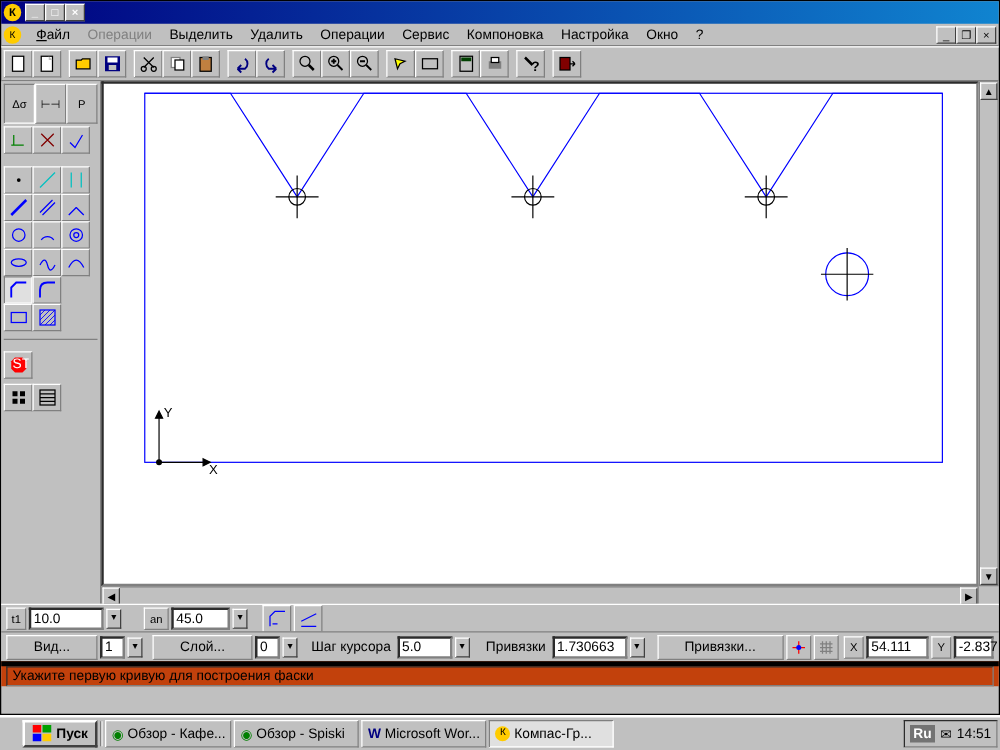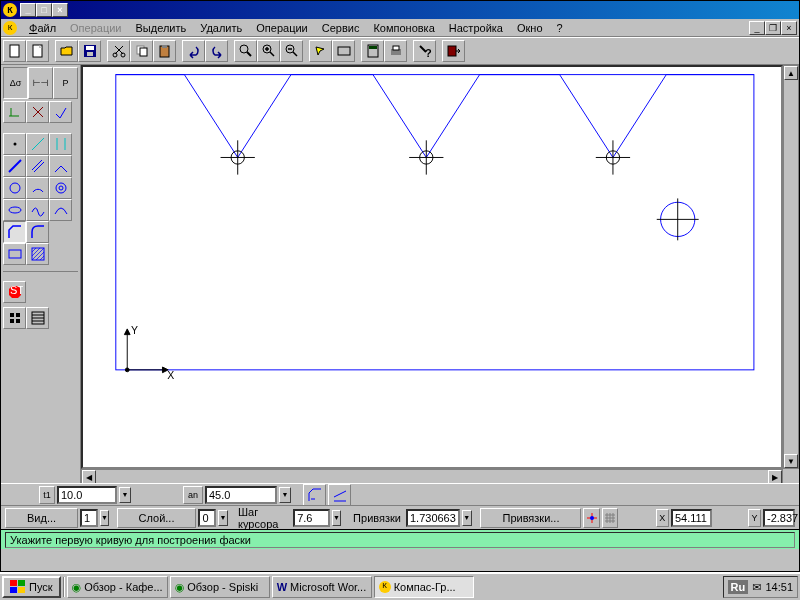--- a/index.html
+++ b/index.html
@@ -28,29 +28,29 @@
 .toolgrid2 { display: grid; grid-template-columns: 23px 23px 23px; gap: 0; margin-bottom: 4px;}
 .lt { width: 23px; height: 22px; border: 1px solid; border-color: #fff #808080 #808080 #fff; display:flex; align-items:center; justify-content:center; background:#c0c0c0;}
 .lt.pressed { border-color: #808080 #fff #fff #808080; background:#e0e0e0;}
 .canvaswrap { flex: 1; position: relative; background: #c0c0c0;}
 .canvas { position: absolute; left: 0; top: 0; right: 16px; bottom: 16px; background: #fff; border: 2px inset #808080; overflow: hidden;}
 .scrollv { position: absolute; right: 0; top: 0; width: 16px; bottom: 16px; background: #c0c0c0; border: 1px solid #808080;}
 .scrollh { position: absolute; left: 0; bottom: 0; right: 16px; height: 16px; background: #c0c0c0; border: 1px solid #808080;}
 .sbtn { width: 14px; height: 14px; background: #c0c0c0; border: 1px solid; border-color:#fff #404040 #404040 #fff; position:absolute; display:flex; align-items:center; justify-content:center; font-size:8px;}
 .paramrow { position: absolute; left: 0; right: 0; bottom: 66px; height: 22px; background: #c0c0c0; border-top: 1px solid #fff; display: flex; align-items: center; padding: 0 4px; gap: 2px;}
 .statusrow2 { position: absolute; left: 0; right: 0; bottom: 42px; height: 24px; background: #c0c0c0; border-top: 1px solid #808080; display: flex; align-items: center; padding: 0 4px; gap: 2px;}
-.statusbar { position: absolute; left: 0; right: 0; bottom: 22px; height: 20px; background: #86efac; border-top: 1px solid #000000; display: flex; align-items: center; padding: 2px 4px;}
+.statusbar { position: absolute; left: 0; right: 0; bottom: 22px; height: 20px; background: #c2410c; border-top: 4px solid #000000; display: flex; align-items: center; padding: 2px 4px;}
 .statusbar .cell { border: 1px inset #808080; padding: 1px 4px; height: 16px; }
 .taskbar { position: absolute; left: 0; right: 0; bottom: 0; height: 28px; background: #c0c0c0; border-top: 2px solid #fff; display: flex; align-items: center; padding: 2px; gap: 2px;}
-.startbtn { height: 22px; padding: 0 6px; border: 2px solid; border-color:#fff #404040 #404040 #fff; display:flex; align-items:center; gap:3px; font-weight:normal;}
+.startbtn { height: 22px; padding: 0 6px; border: 2px solid; border-color:#fff #404040 #404040 #fff; display:flex; align-items:center; gap:3px; font-weight:bold;margin-left:16px;}
 .taskbtn { height: 22px; padding: 0 4px; border: 1px solid; border-color:#fff #808080 #808080 #fff; display:flex; align-items:center; gap:3px; font-size:10px; min-width:100px; max-width:120px; white-space:nowrap; overflow:hidden;}
 .taskbtn.active { border-color:#808080 #fff #fff #808080; background:#e0e0e0;}
 .tray { margin-left:auto; border:1px inset #808080; height:22px; display:flex; align-items:center; padding:0 4px; gap:4px;}
 .fld { height: 18px; border: 2px inset #808080; background:#fff; padding: 0 2px; display:flex; align-items:center;}
-.fldlbl { width: 16px; height: 18px; border:1px solid; border-color:#fff #808080 #808080 #fff; display:flex; align-items:center; justify-content:center; font-size:9px;margin-left:34px;}
+.fldlbl { width: 16px; height: 18px; border:1px solid; border-color:#fff #808080 #808080 #fff; display:flex; align-items:center; justify-content:center; font-size:9px;}
 .dropbtn { width:12px; height:16px; border:1px solid; border-color:#fff #404040 #404040 #fff; background:#c0c0c0; display:flex; align-items:center; justify-content:center; font-size:7px;}
 .smallbtn { height:20px; padding:0 21px; border:1px solid; border-color:#fff #808080 #808080 #fff; display:flex; align-items:center; gap:2px; font-size:10px;}
 </style>
 </head>
 <body>
 
 <div class="window">
 
   <div class="titlebar">
     <div class="icon">К</div>
@@ -369,21 +369,21 @@
   </div>
 
   <div class="paramrow">
     <div class="fldlbl">t1</div>
     <div class="fld" style="width:60px">
         <span>10.0</span>
       </div>
     <div class="dropbtn">▼</div>
     <div style="width:14px"></div>
     <div class="fldlbl" style="width:20px">an</div>
-    <div class="fld" style="width:72px">
+    <div class="fld" style="width:47px">
         <span>45.0</span>
       </div>
     <div class="dropbtn">▼</div>
     <div style="width:8px"></div>
     <div class="lt">
         <svg width="16" height="16">
           <path d="M2 14V6l4-4h8M4 12h4" stroke="#0000ff" fill="none"></path>
         </svg>
       </div>
     <div class="lt">
@@ -406,21 +406,21 @@
     <div class="smallbtn">
         <span>Слой...</span>
       </div>
     <div class="fld" style="width:20px">
         <span>0</span>
       </div>
     <div class="dropbtn">▼</div>
     <div style="width:4px"></div>
     <div style="padding:0 3px">Шаг курсора</div>
     <div class="fld" style="width:44px">
-        <span>7.6</span>
+        <span>5.0</span>
       </div>
     <div class="dropbtn">▼</div>
     <div style="width:6px"></div>
     <div style="padding:0 3px">Привязки</div>
     <div class="fld" style="width:60px">
         <span>1.730663</span>
       </div>
     <div class="dropbtn">▼</div>
     <div style="width:6px"></div>
     <div class="smallbtn">

